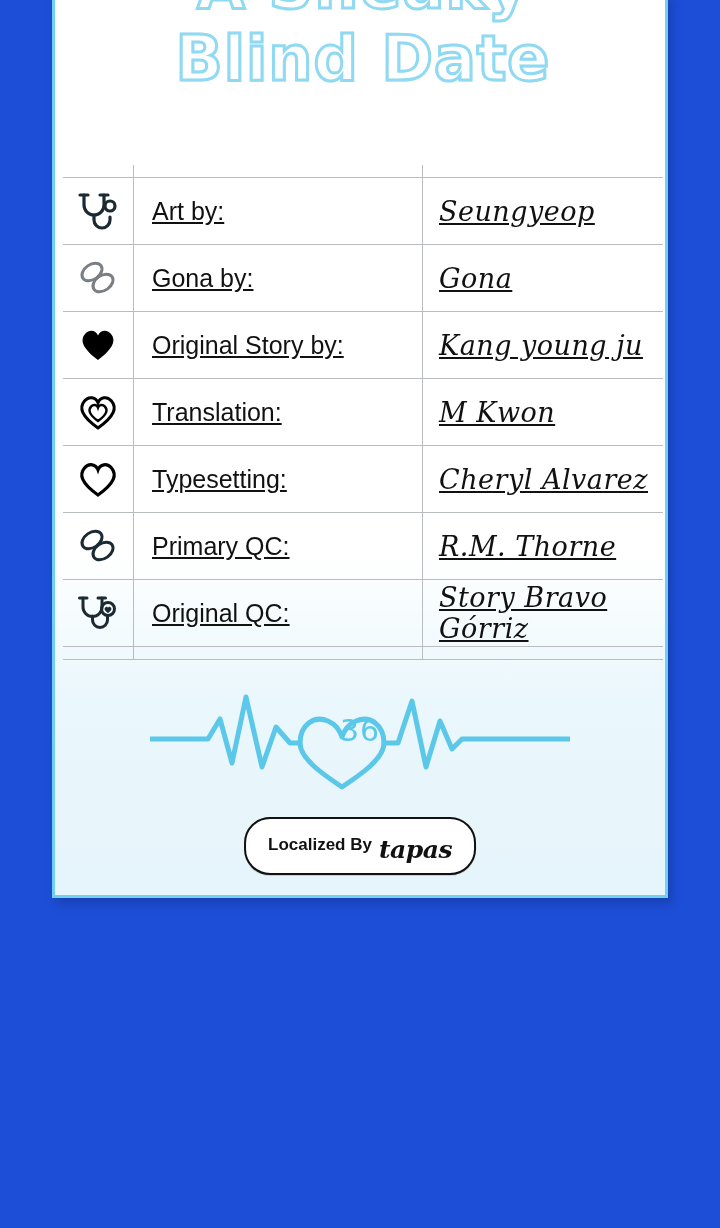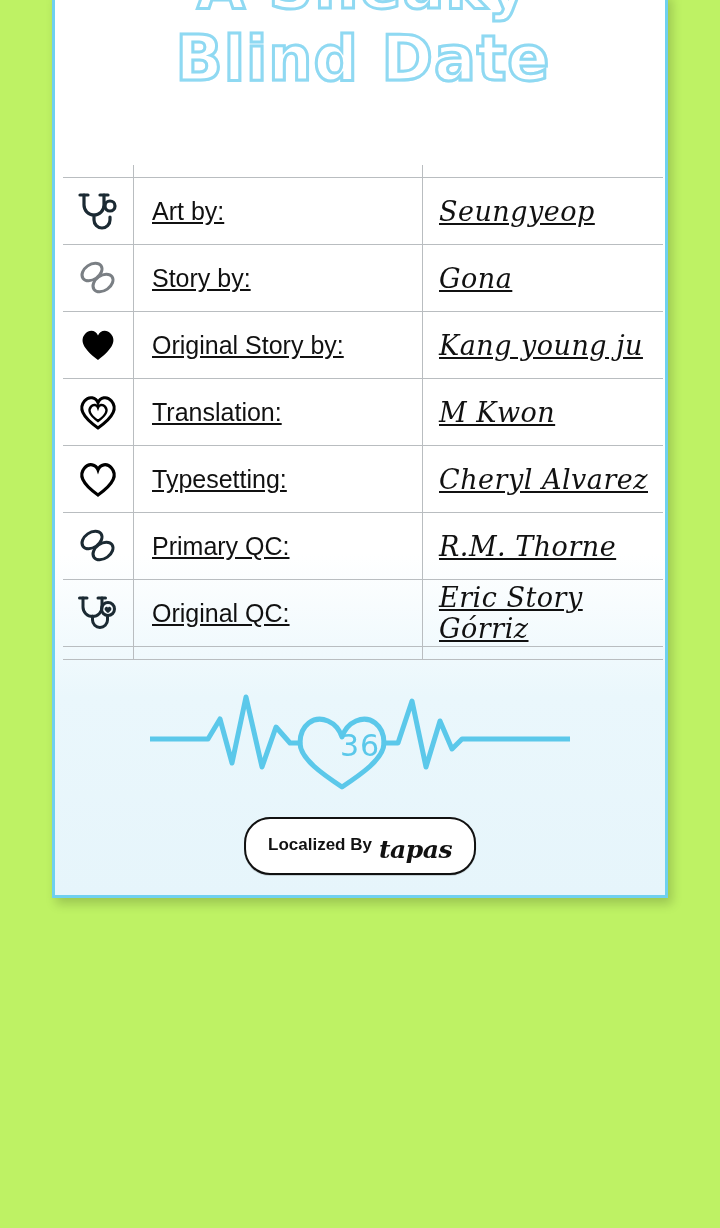--- a/index.html
+++ b/index.html
@@ -11,21 +11,21 @@
     width: 720px;
     height: 1228px;
     font-family: "Liberation Sans", sans-serif;
     overflow: hidden;
   }
 
   .page {
     position: relative;
     width: 720px;
     height: 1228px;
-    background: #bef264;
+    background: #1d4ed8;
   }
 
   
   .credits-card {
     position: absolute;
     left: 52px;
     top: -8px;
     width: 616px;
     height: 906px;
     background: linear-gradient(to bottom, #ffffff 0%, #ffffff 62%, #eaf7fc 78%, #e6f5fb 100%);
@@ -120,21 +120,20 @@
   .pulse-number {
     position: absolute;
     left: 0;
     top: 42px;
     width: 420px;
     text-align: center;
     font-family: "DejaVu Sans", sans-serif;
     font-size: 30px;
     color: #5bc8ea;
     letter-spacing: 1px;
-    margin-top: 15px;
   }
 
   
   .tapas-pill {
     position: absolute;
     left: 50%;
     transform: translateX(-50%);
     top: 822px;
     border: 2px solid #111111;
     border-radius: 26px;
@@ -193,21 +192,21 @@
           <td class="col-name">Seungyeop</td>
         </tr>
 
         <tr>
           <td class="col-icon">
             <svg class="icon-svg" width="44" height="40" viewBox="0 0 44 40" aria-hidden="true">
               <ellipse cx="16" cy="14" rx="11" ry="7.5" transform="rotate(-35 16 14)" fill="none" stroke="#7a7f84" stroke-width="3"></ellipse>
               <ellipse cx="27" cy="25" rx="11" ry="7.5" transform="rotate(-35 27 25)" fill="none" stroke="#7a7f84" stroke-width="3"></ellipse>
             </svg>
           </td>
-          <td class="col-role">Story by:</td>
+          <td class="col-role">Gona by:</td>
           <td class="col-name">Gona</td>
         </tr>
 
         <tr>
           <td class="col-icon">
             <svg class="icon-svg" width="44" height="40" viewBox="0 0 44 40" aria-hidden="true">
               <path d="M22 35 C6 23 4 15 9 9 C13.5 3.8 20 5.5 22 10.5 C24 5.5 30.5 3.8 35 9 C40 15 38 23 22 35 Z" fill="#000000"></path>
             </svg>
           </td>
           <td class="col-role">Original Story by:</td>
@@ -250,21 +249,21 @@
           <td class="col-icon">
             <svg class="icon-svg" width="46" height="42" viewBox="0 0 46 42" aria-hidden="true">
               <path d="M8 6 v9 a9.5 9.5 0 0 0 19 0 V6" fill="none" stroke="#1b2a33" stroke-width="3" stroke-linecap="round"></path>
               <path d="M4.5 6 h7.5 M23 6 h7.5" fill="none" stroke="#1b2a33" stroke-width="3" stroke-linecap="round"></path>
               <path d="M17.5 24 v4 a7.5 7.5 0 0 0 7.5 7.5 a7.5 7.5 0 0 0 7.5 -7.5 v-3" fill="none" stroke="#1b2a33" stroke-width="3" stroke-linecap="round"></path>
               <circle cx="33" cy="17" r="6.5" fill="none" stroke="#1b2a33" stroke-width="3"></circle>
               <path d="M33 21 C29.5 18.5 29 16.8 30.2 15.4 C31.2 14.2 32.6 14.6 33 15.8 C33.4 14.6 34.8 14.2 35.8 15.4 C37 16.8 36.5 18.5 33 21 Z" fill="#1b2a33"></path>
             </svg>
           </td>
           <td class="col-role">Original QC:</td>
-          <td class="col-name">Eric Story Górriz</td>
+          <td class="col-name">Story Bravo Górriz</td>
         </tr>
 
         <tr class="rule-row">
           <td class="col-icon"></td>
           <td class="col-role"></td>
           <td class="col-name"></td>
         </tr>
       </tbody>
     </table>
 

